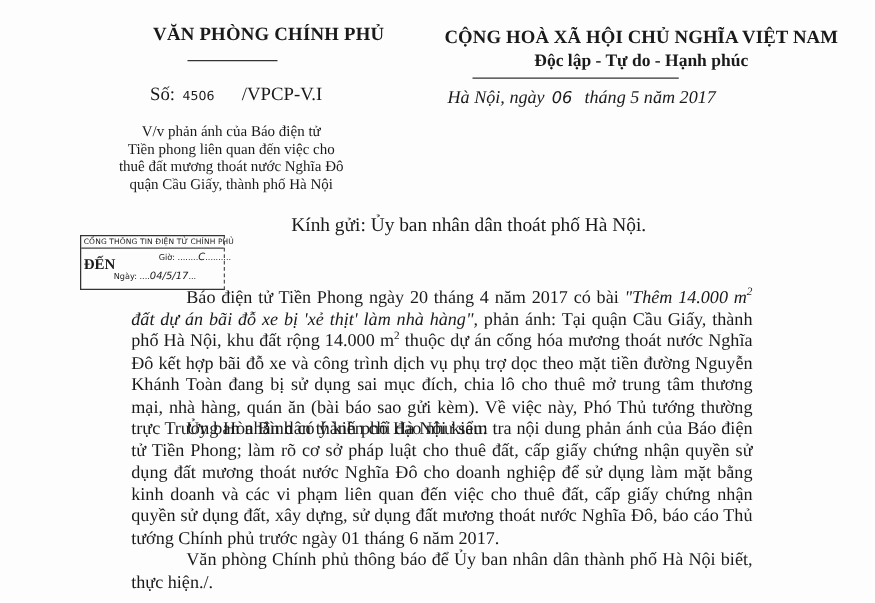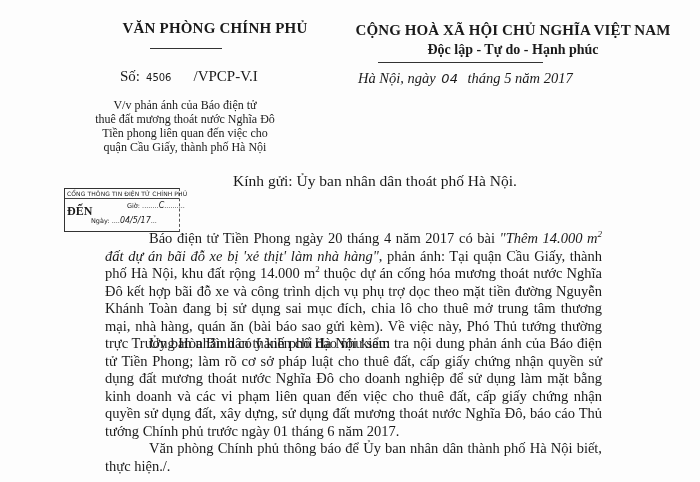--- a/index.html
+++ b/index.html
@@ -68,32 +68,32 @@
 
 <div class="abs org">VĂN PHÒNG CHÍNH PHỦ</div>
 <div class="abs org-rule"></div>
 
 <div class="abs docno">
   <span>Số:</span><span class="num">4506</span><span>/VPCP-V.I</span>
 </div>
 
 <div class="abs subject">
   <div>V/v phản ánh của Báo điện tử</div>
+  <div>Tiền phong liên quan đến việc cho</div>
   <div>thuê đất mương thoát nước Nghĩa Đô</div>
-  <div>Tiền phong liên quan đến việc cho</div>
   <div>quận Cầu Giấy, thành phố Hà Nội</div>
 </div>
 
 <div class="abs nation">CỘNG HOÀ XÃ HỘI CHỦ NGHĨA VIỆT NAM</div>
 <div class="abs motto">Độc lập - Tự do - Hạnh phúc</div>
 <div class="abs nation-rule"></div>
 
 <div class="abs place-date">
   <span>Hà Nội, ngày</span>
-  <span class="hand">04</span>
+  <span class="hand">06</span>
   <span>tháng 5 năm 2017</span>
 </div>
 
 <div class="abs stamp">
   <div class="stamp-head">CỔNG THÔNG TIN ĐIỆN TỬ CHÍNH PHỦ</div>
   <div class="stamp-den">ĐẾN</div>
   <div class="stamp-row r1">
     <span>Giờ:</span>
     <span>........</span><span class="val">C</span><span>..........</span>
   </div>

